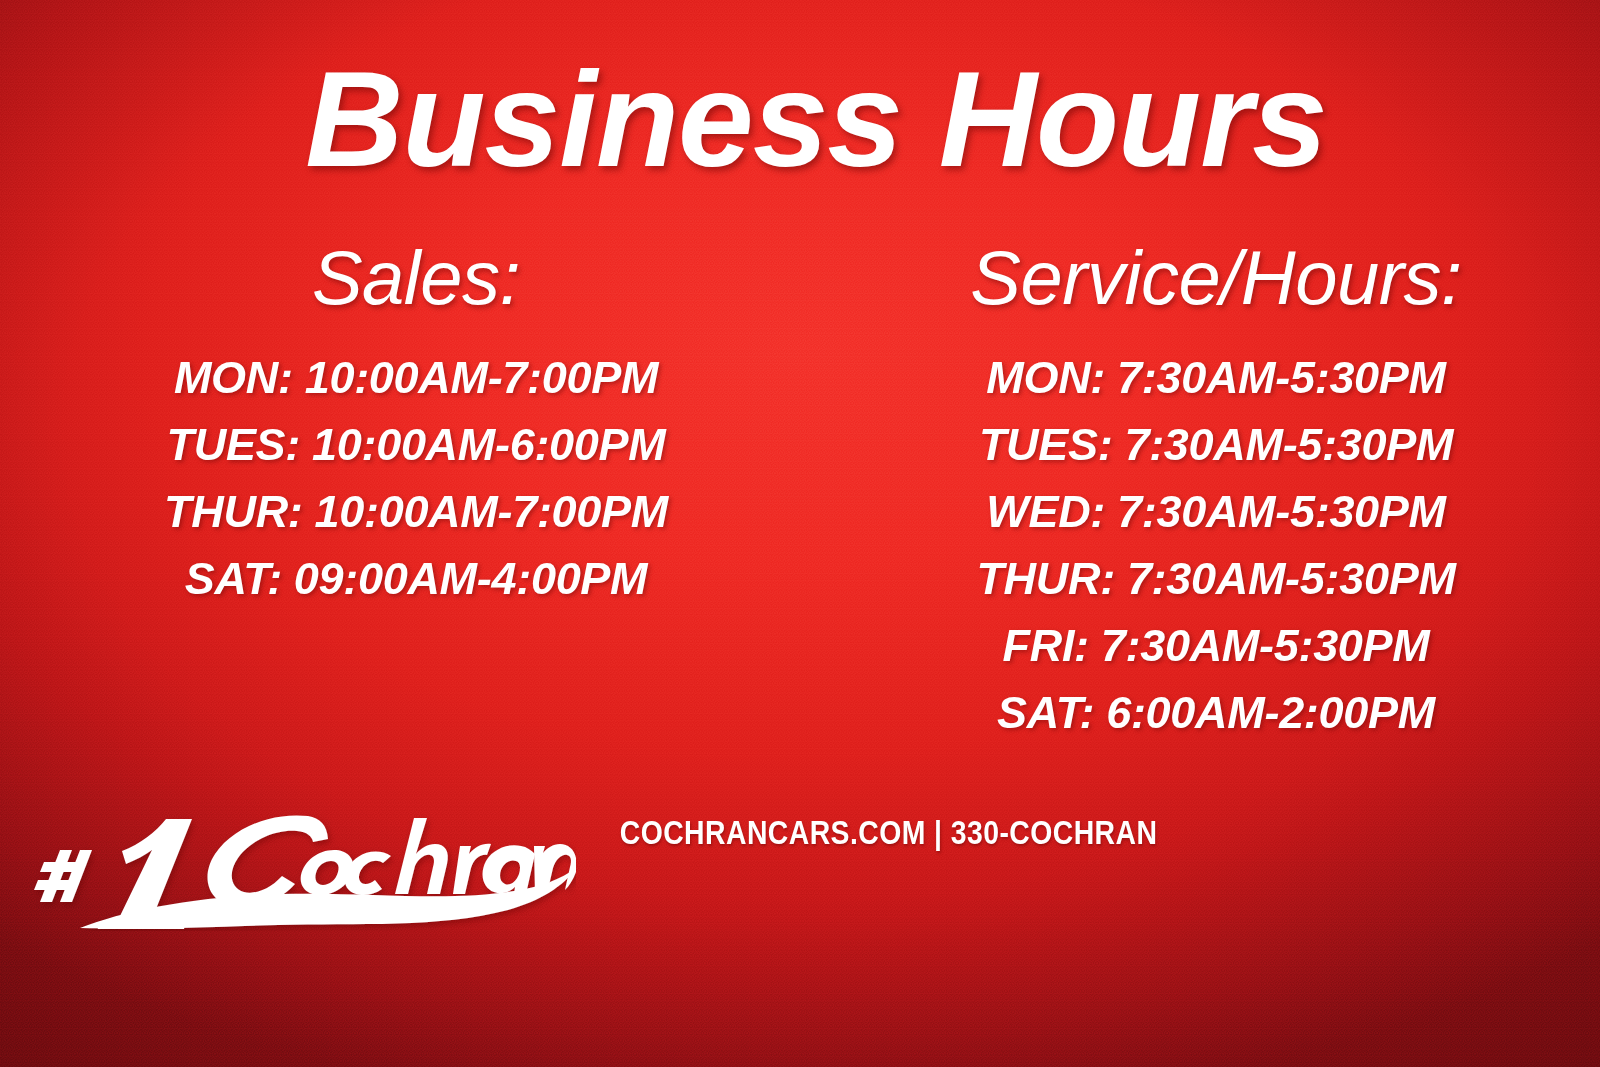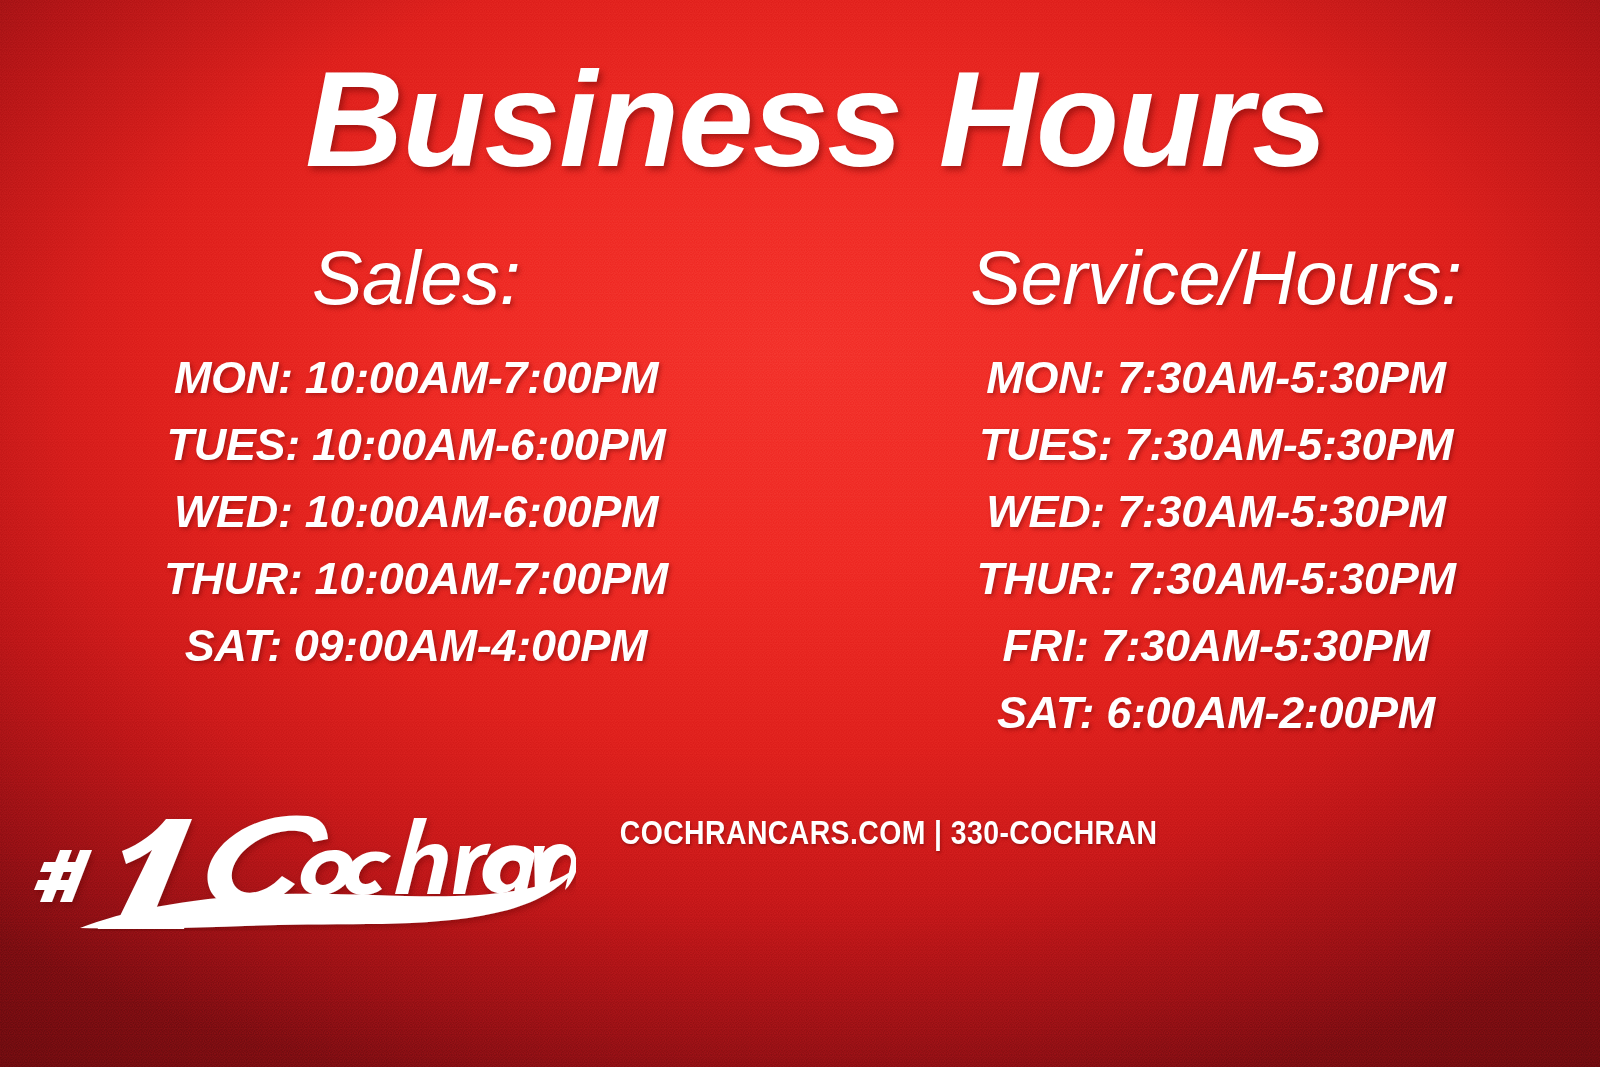--- a/index.html
+++ b/index.html
@@ -147,23 +147,20 @@
     <div class="col">
       <div class="col-heading">Sales:</div>
       <div class="hours-list">
         <div class="hours-row">
           <span class="day">MON:</span><span class="sp"></span><span class="hrs">10:00AM-7:00PM</span>
         </div>
         <div class="hours-row">
           <span class="day">TUES:</span><span class="sp"></span><span class="hrs">10:00AM-6:00PM</span>
         </div>
         <div class="hours-row">
-          <span class="day">WED:</span><span class="sp"></span><span class="hrs">10:00AM-6:00PM</span>
-        </div>
-        <div class="hours-row">
           <span class="day">THUR:</span><span class="sp"></span><span class="hrs">10:00AM-7:00PM</span>
         </div>
         <div class="hours-row">
           <span class="day">SAT:</span><span class="sp"></span><span class="hrs">09:00AM-4:00PM</span>
         </div>
       </div>
     </div>
 
     <div class="col">
       <div class="col-heading">Service/Hours:</div>

